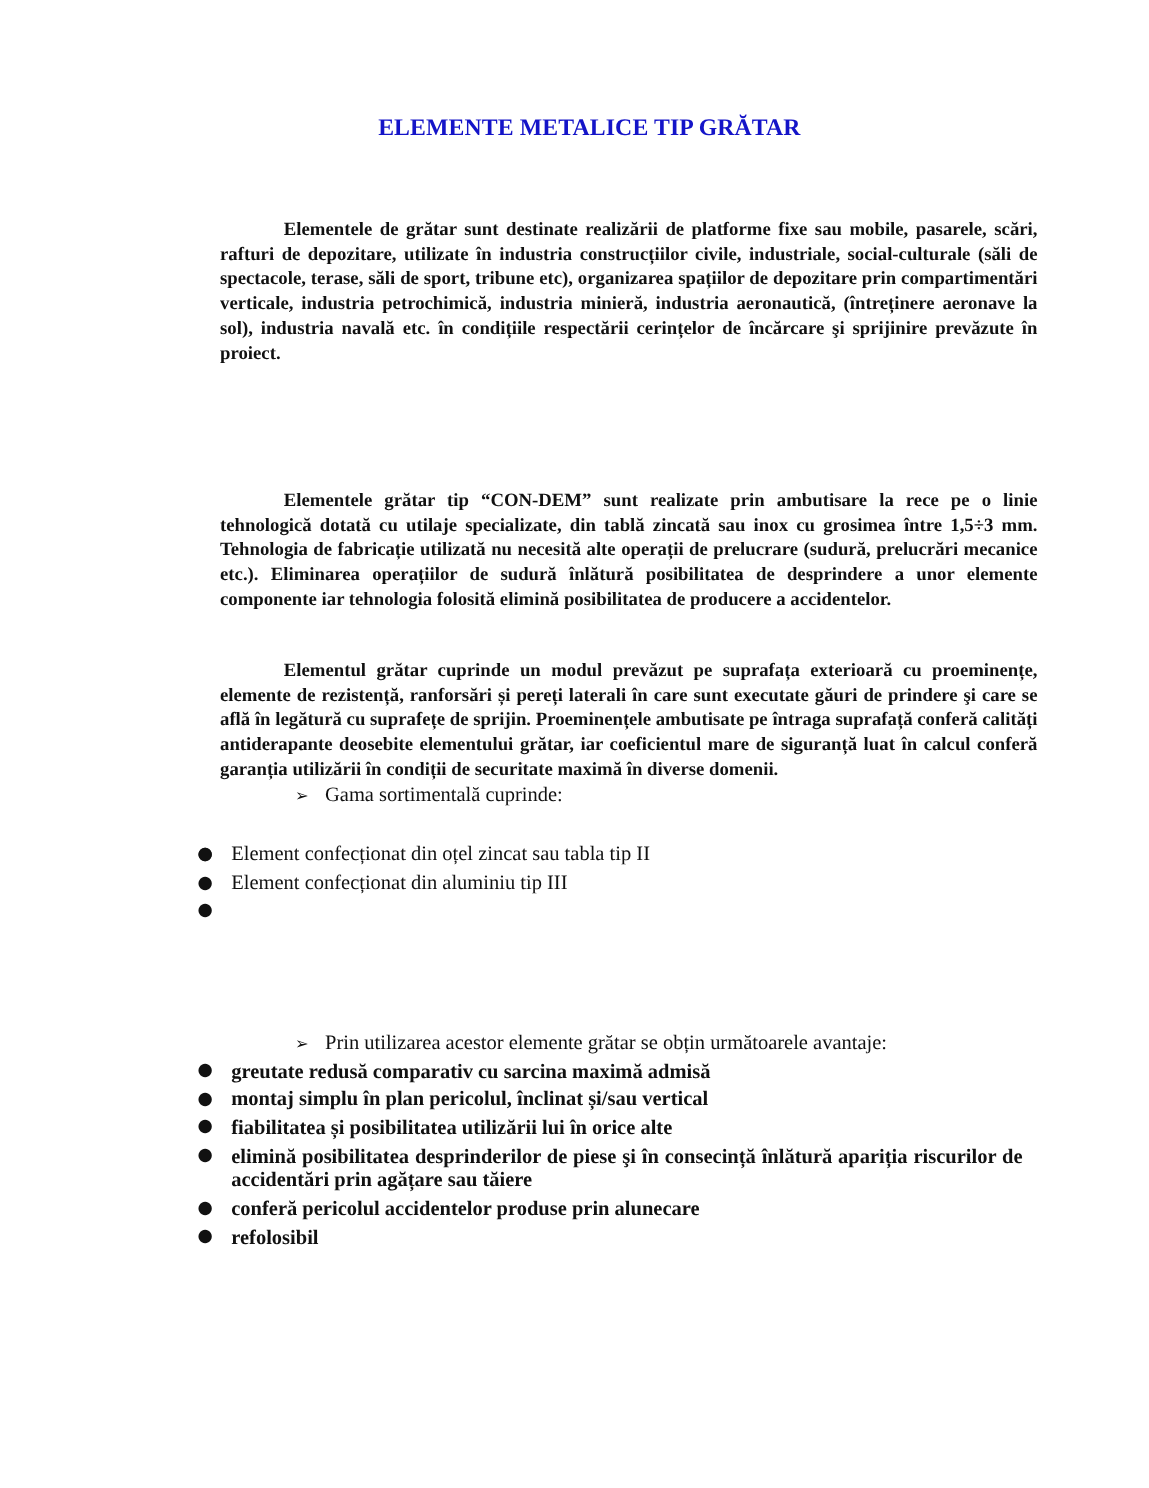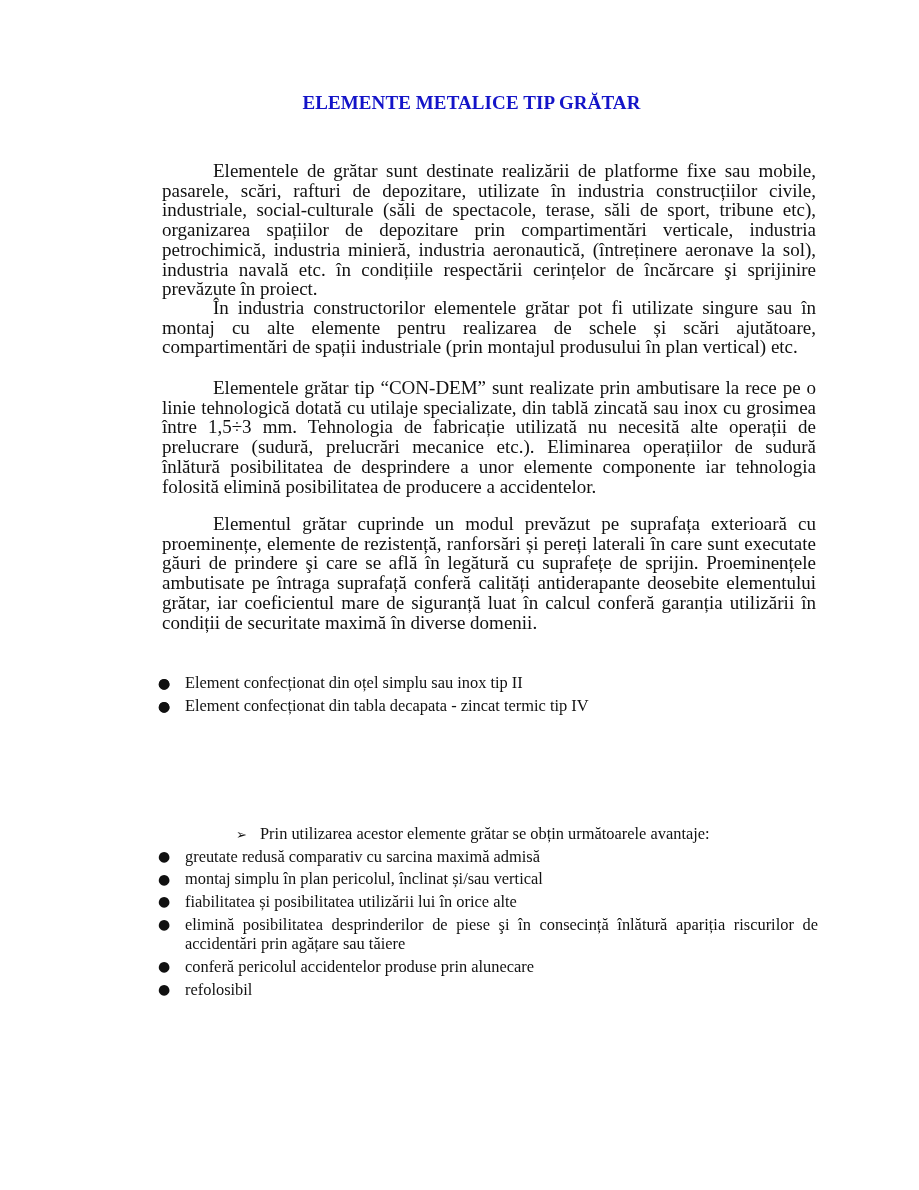--- a/index.html
+++ b/index.html
@@ -28,25 +28,26 @@
       text-align: center;
       font-weight: bold;
       font-size: 19px;
       color: #1414c8;
       letter-spacing: 0.1px;
     }
     .para {
       position: absolute;
       left: 160px;
       width: 654px;
-      font-size: 19px;
+      font-size: 15px;
       line-height: 19.7px;
       text-align: justify;
       text-indent: 51px;
-      margin: 2px;
+      margin: 16px;
+      font-weight: bold;
     }
     .arrow-line {
       position: absolute;
       font-size: 16.4px;
       line-height: 20px;
       white-space: nowrap;
     }
     .arrow-line .arrow {
       display: inline-block;
       width: 24px;
@@ -73,52 +74,55 @@
       top: 0;
       width: 10px;
       font-size: 14px;
       font-family: "DejaVu Sans", sans-serif;
     }
     .blist.adv li .txt {
       display: block;
       line-height: 19.5px;
       padding: 1.6px 0;
       text-align: justify;
+      font-weight: bold;
     }
   </style>
 </head>
 <body>
 
 <div class="page">
 
   <h1 class="title" style="margin:12px;">ELEMENTE METALICE TIP GRĂTAR</h1>
 
   <p class="para" style="top:159px;">Elementele de grătar sunt destinate realizării de platforme fixe sau mobile, pasarele, scări, rafturi de depozitare, utilizate în industria construcțiilor civile, industriale, social-culturale (săli de spectacole, terase, săli de sport, tribune etc), organizarea spațiilor de depozitare prin compartimentări verticale, industria petrochimică, industria minieră, industria aeronautică, (întreținere aeronave la sol), industria navală etc. în condițiile respectării cerințelor de încărcare şi sprijinire prevăzute în proiect.</p>
 
-  <p class="para" style="top:296px;">În industria constructorilor elementele grătar pot fi utilizate singure sau în montaj cu alte elemente pentru realizarea de schele și scări ajutătoare, compartimentări de spații industriale (prin montajul produsului în plan vertical) etc.</p>
 
   <p class="para" style="top:376px;">Elementele grătar tip “CON-DEM” sunt realizate prin ambutisare la rece pe o linie tehnologică dotată cu utilaje specializate, din tablă zincată sau inox cu grosimea între 1,5÷3 mm. Tehnologia de fabricație utilizată nu necesită alte operații de prelucrare (sudură, prelucrări mecanice etc.). Eliminarea operațiilor de sudură înlătură posibilitatea de desprindere a unor elemente componente iar tehnologia folosită elimină posibilitatea de producere a accidentelor.</p>
 
   <p class="para" style="top:512px;">Elementul grătar cuprinde un modul prevăzut pe suprafața exterioară cu  proeminențe, elemente de rezistență, ranforsări și pereți laterali în care sunt executate găuri de prindere şi care se află în legătură cu suprafețe de sprijin. Proeminențele ambutisate pe întraga suprafață conferă calități antiderapante deosebite elementului grătar, iar coeficientul mare de siguranță luat în calcul conferă garanția utilizării în condiții de securitate maximă în diverse domenii.</p>
 
+  <div class="arrow-line" style="left:236px; top:626px;">
+    <span class="arrow">➢</span><span>Gama sortimentală cuprinde:</span>
+  </div>
 
   <ul class="blist" style="top:672px;">
     <li>
       <span class="bullet">●</span>
     </li>
     <li>
       <span class="bullet">●</span>
-      <span>Element confecționat din oțel simplu sau inox tip II</span>
+      <span>Element confecționat din oțel zincat sau tabla tip II</span>
     </li>
     <li>
       <span class="bullet">●</span>
+      <span>Element confecționat din aluminiu tip III</span>
     </li>
     <li>
       <span class="bullet">●</span>
-      <span>Element confecționat din tabla decapata - zincat termic tip IV</span>
     </li>
   </ul>
 
   <div class="arrow-line" style="left:236px; top:803px;margin-top:21px;">
     <span class="arrow">➢</span><span>Prin utilizarea acestor elemente grătar se obțin următoarele avantaje:</span>
   </div>
 
   <ul class="blist adv" style="top:845px;">
     <li>
       <span class="bullet">●</span>

